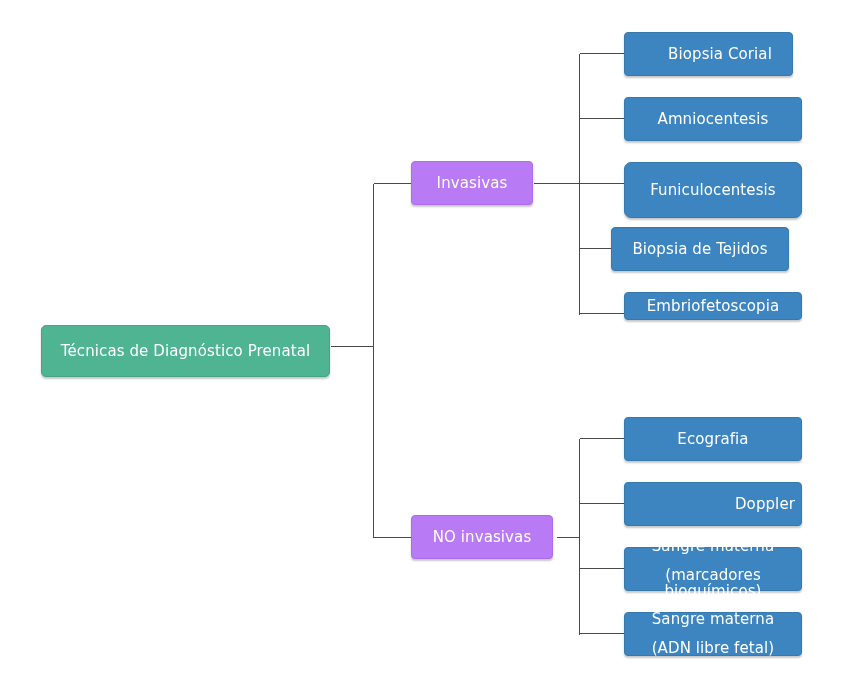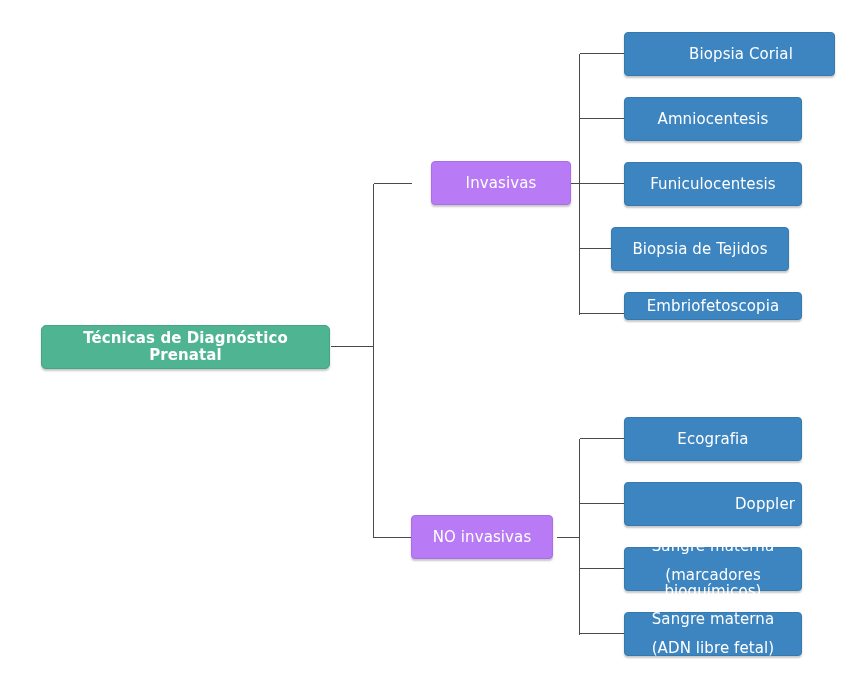--- a/index.html
+++ b/index.html
@@ -92,39 +92,39 @@
 
       <path d="M556.5 537.5 H579.5"></path>
       <path d="M579.5 438.5 V634.5"></path>
       <path d="M579.5 438.5 H624.5"></path>
       <path d="M579.5 503.5 H624.5"></path>
       <path d="M579.5 568.5 H624.5"></path>
       <path d="M579.5 633.5 H624.5"></path>
     </g>
   </svg>
 
-  <div class="node node-root" style="left:41px; top:325px; width:289px; height:44px;font-weight:bold;">Técnicas de Diagnóstico Prenatal</div>
+  <div class="node node-root" style="left:41px; top:325px; width:289px; height:52px;">Técnicas de Diagnóstico Prenatal</div>
 
-  <div class="node node-branch" style="left:411px; top:161px; width:140px; height:44px;margin-left:20px;">Invasivas</div>
+  <div class="node node-branch" style="left:411px; top:161px; width:122px; height:44px;">Invasivas</div>
 
   <div class="node node-branch" style="left:411px; top:515px; width:142px; height:44px;">NO invasivas</div>
 
-  <div class="node node-leaf" style="left:624px; top:32px; width:211px; height:44px;padding-left:29px;">
+  <div class="node node-leaf" style="left:624px; top:32px; width:169px; height:44px;padding-left:29px;">
     <span class="leaf-lines">
       <span class="leaf-line-1">Biopsia Corial</span>
     </span>
   </div>
 
   <div class="node node-leaf" style="left:624px; top:97px; width:178px; height:44px;">
     <span class="leaf-lines">
       <span class="leaf-line-1">Amniocentesis</span>
     </span>
   </div>
 
-  <div class="node node-leaf" style="left:624px; top:162px; width:178px; height:44px;">
+  <div class="node node-leaf" style="left:624px; top:162px; width:178px; height:56px;border-radius:7px;">
     <span class="leaf-lines">
       <span class="leaf-line-1">Funiculocentesis</span>
     </span>
   </div>
 
   <div class="node node-leaf" style="left:611px; top:227px; width:178px; height:44px;">
     <span class="leaf-lines">
       <span class="leaf-line-1">Biopsia de Tejidos</span>
     </span>
   </div>

